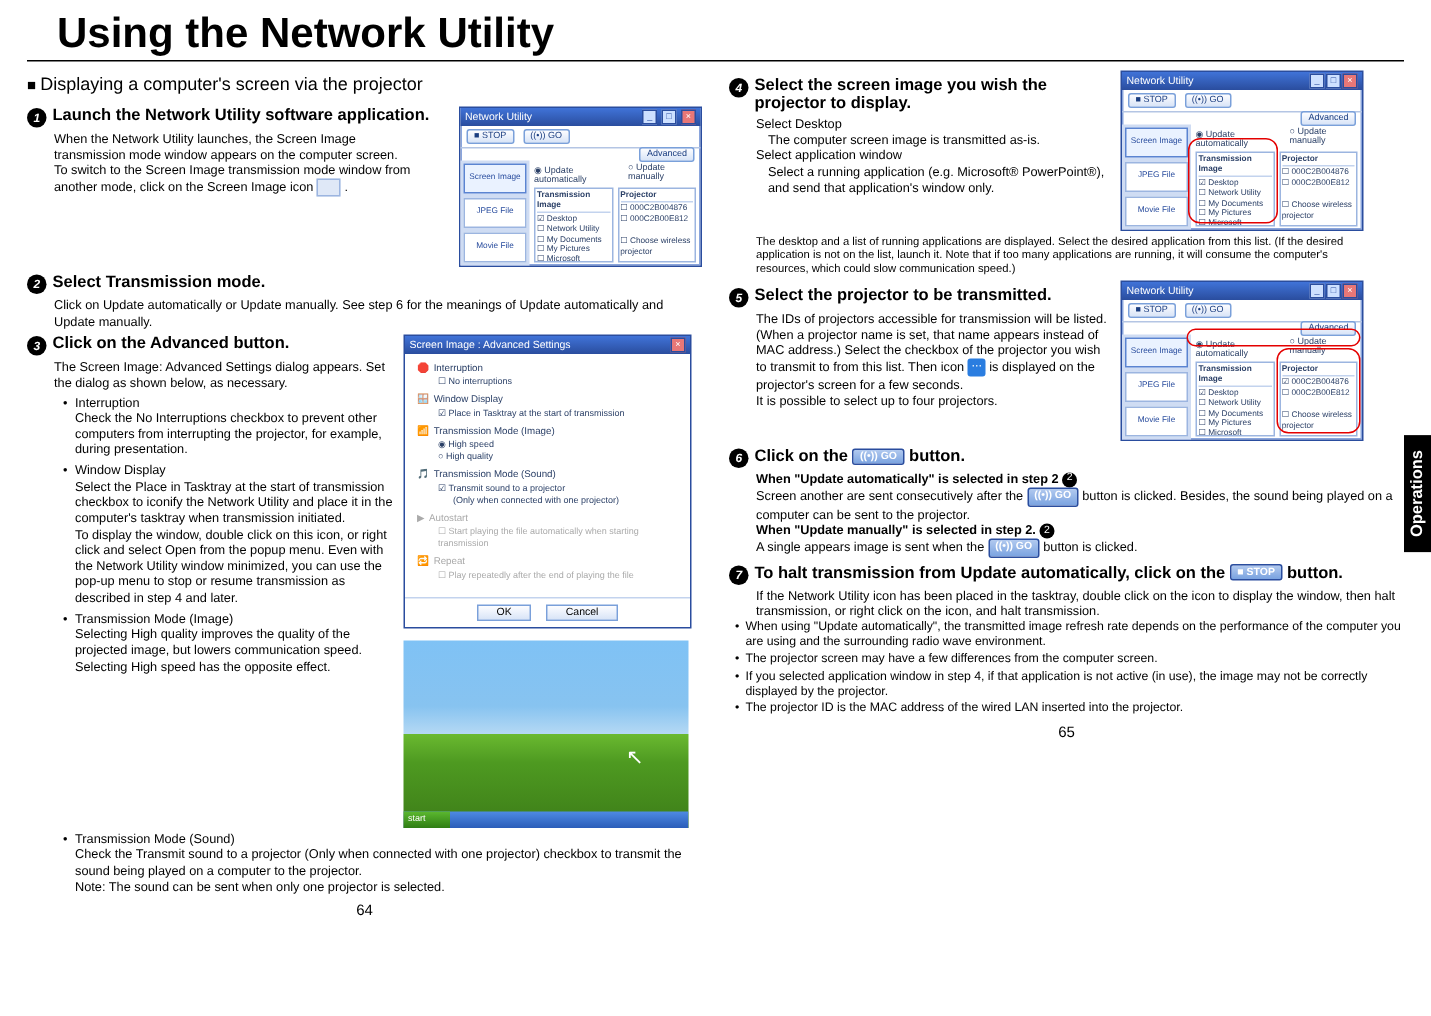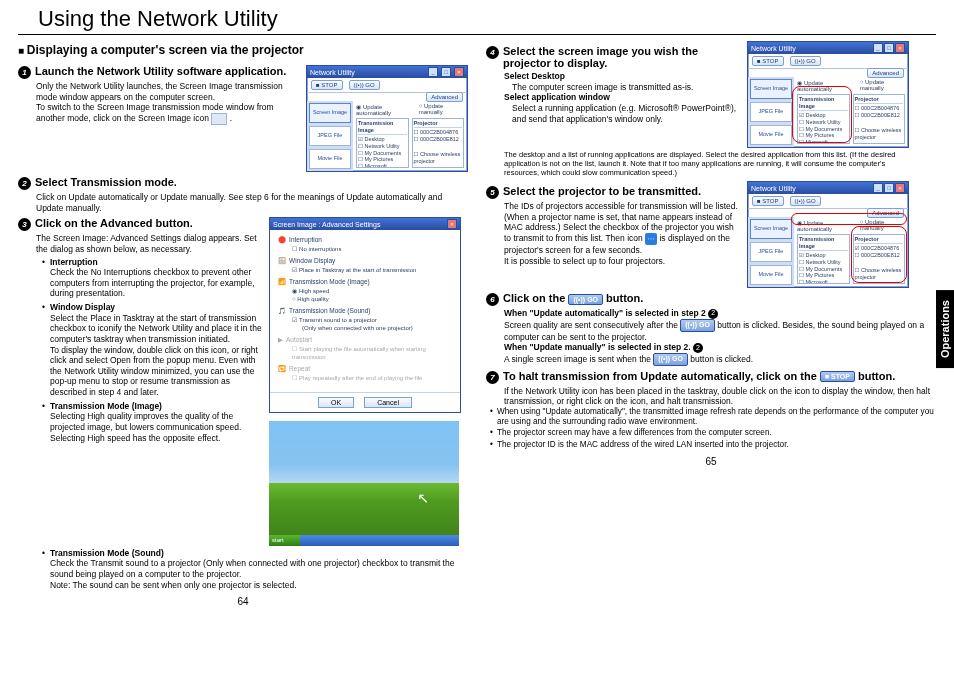--- a/index.html
+++ b/index.html
@@ -7,37 +7,37 @@
     font-family: Arial, Helvetica, sans-serif;
     font-size: 9px;
     color: #000;
     background: #fff;
     width: 954px;
     height: 677px;
     overflow: hidden;
     position: relative;
   }
   .page-title {
-    font-size: 22px;
-    font-weight: normal;
+    font-size: 28px;
+    font-weight: bold;
     padding: 6px 20px 2px 20px;
     border-bottom: 1.5px solid #000;
     margin: 0 18px 6px 18px;
   }
   .columns {
     display: flex;
     padding: 0 18px;
     gap: 18px;
   }
   .col {
     width: 450px;
   }
   .section-title {
     font-size: 12px;
-    font-weight: bold;
+    font-weight: normal;
     margin: 2px 0 4px 0;
   }
   .section-title::before {
     content: "■ ";
     font-size: 10px;
   }
   .step-head {
     font-size: 11px;
     font-weight: bold;
     margin: 4px 0 2px 0;
@@ -61,21 +61,21 @@
   }
   .step-body {
     font-size: 8.5px;
     line-height: 1.25;
     margin-left: 18px;
   }
   .step-body.narrow { width: 250px; }
   .bullets { list-style: none; padding: 0; margin: 2px 0 0 6px; }
   .bullets > li { margin-bottom: 3px; position: relative; padding-left: 8px;}
   .bullets > li::before { content: "•"; position: absolute; left: 0; }
-  .sub-bold { font-weight: bold; }
+  .sub-bold { font-weight: normal; }
   .pg-num { text-align: center; font-size: 10px; margin-top: 6px;}
   .flex-wrap { display: flex; gap: 6px; }
 
   
   .app-window {
     border: 1px solid #2a4d9e;
     width: 160px;
     background: #fff;
     font-size: 6px;
     box-shadow: 0 0 0 1px #8aa5dc inset;
@@ -236,21 +236,21 @@
 <div class="col">
   <div class="section-title">Displaying a computer's screen via the projector</div>
 
   <div class="flex-wrap">
     <div style="flex:1">
       <div class="step-head">
         <span class="step-num">1</span>
         <span>Launch the Network Utility software application.</span>
       </div>
       <div class="step-body narrow">
-        <span>Only the Network Utility launches, the Screen Image transmission mode window appears on the computer screen.</span><br>
+        <span>When the Network Utility launches, the Screen Image transmission mode window appears on the computer screen.</span><br>
         <span>To switch to the Screen Image transmission mode window from another mode, click on the Screen Image icon </span>
         <span style="display:inline-block;width:14px;height:10px;background:#dfe8f7;border:1px solid #9cb5e0;vertical-align:middle;"></span>
         <span>.</span>
       </div>
     </div>
 
     <div class="app-window" style="margin-top:4px">
       <div class="app-title">
         <span>Network Utility</span>
         <span class="winbtns">
@@ -501,34 +501,35 @@
       <div class="hl-red" style="top:45px;left:104px;width:54px;height:55px;"></div>
     </div>
   </div>
 
   <div class="step-head">
     <span class="step-num">6</span>
     <span><span>Click on the </span> <span class="inline-btn">((•)) GO</span> <span> button.</span></span>
   </div>
   <div class="step-body">
     <b><span>When "Update automatically" is selected in step 2</span></b> <span class="step-num-small">2</span><br>
-    <span>Screen quality are sent consecutively after the </span> <span class="inline-btn">((•)) GO</span> <span> button is clicked. Besides, the sound being played on a computer can be sent to the projector.</span><br>
+    <span>Screen another are sent consecutively after the </span> <span class="inline-btn">((•)) GO</span> <span> button is clicked. Besides, the sound being played on a computer can be sent to the projector.</span><br>
     <b><span>When "Update manually" is selected in step 2.</span></b> <span class="step-num-small">2</span><br>
-    <span>A single screen image is sent when the </span> <span class="inline-btn">((•)) GO</span> <span> button is clicked.</span>
+    <span>A single appears image is sent when the </span> <span class="inline-btn">((•)) GO</span> <span> button is clicked.</span>
   </div>
 
   <div class="step-head">
     <span class="step-num">7</span>
     <span><span>To halt transmission from Update automatically, click on the </span> <span class="inline-btn stop">■ STOP</span> <span> button.</span></span>
   </div>
   <div class="step-body">If the Network Utility icon has been placed in the tasktray, double click on the icon to display the window, then halt transmission, or right click on the icon, and halt transmission.</div>
 
   <ul class="notes">
     <li>When using "Update automatically", the transmitted image refresh rate depends on the performance of the computer you are using and the surrounding radio wave environment.</li>
     <li>The projector screen may have a few differences from the computer screen.</li>
+    <li>If you selected application window in step 4, if that application is not active (in use), the image may not be correctly displayed by the projector.</li>
     <li>The projector ID is the MAC address of the wired LAN inserted into the projector.</li>
   </ul>
 
   <div class="pg-num">65</div>
 </div>
 
 </div>
 
 <div class="ops-tab">Operations</div>
 

